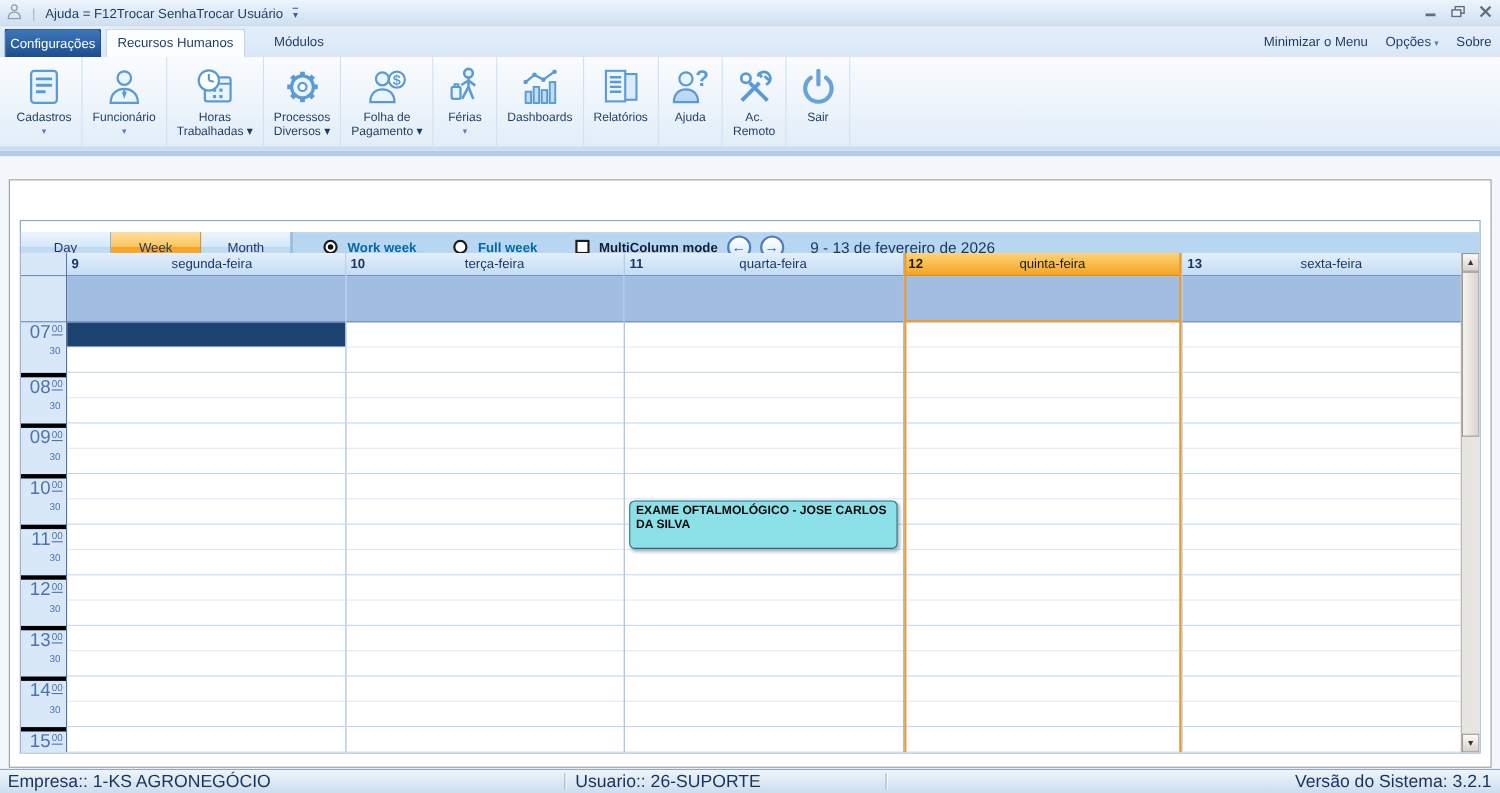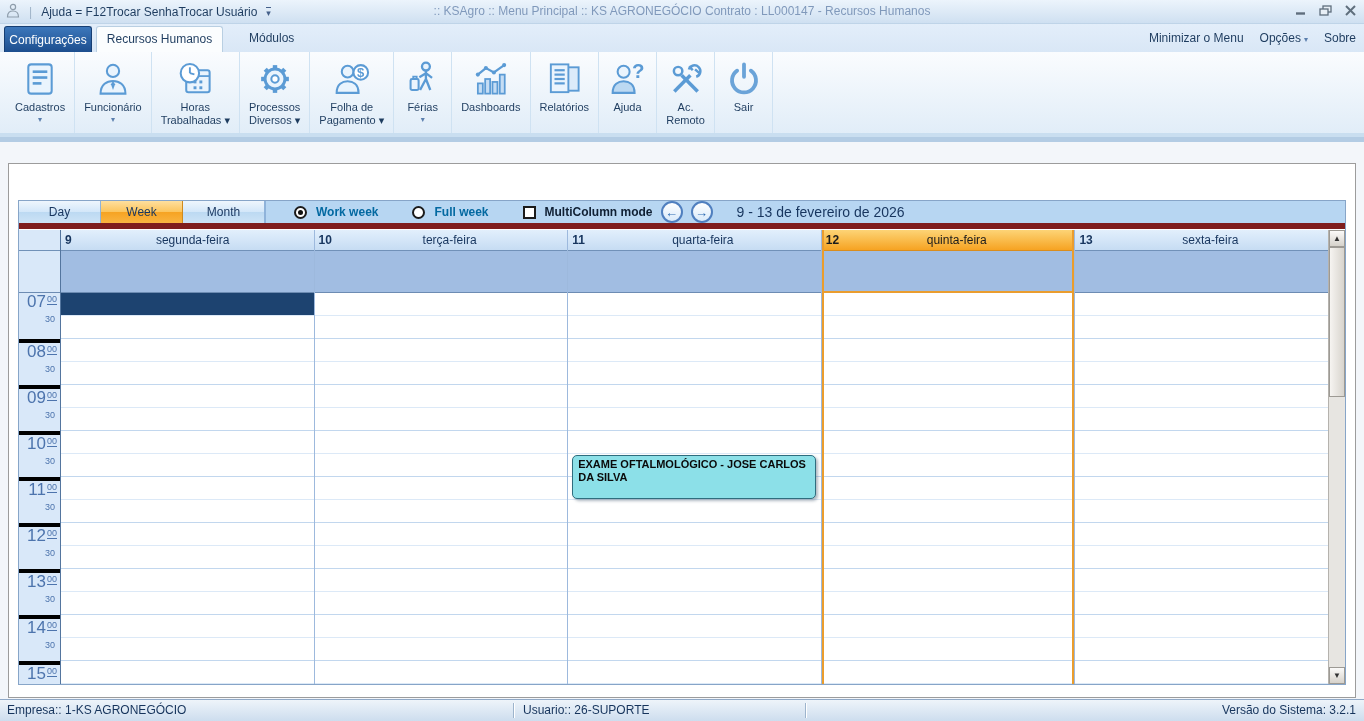--- a/index.html
+++ b/index.html
@@ -50,22 +50,22 @@
   .page-tabs { position:absolute; top:4px; left:8px; right:8px; height:23px; display:flex; }
   .ptab { flex:1; height:22px; display:flex; align-items:center; justify-content:center;
     background:linear-gradient(#ffffff,#ecece9); border:1px solid #a5a5a5; border-radius:3px 3px 0 0;
     font-size:12px; color:#3a3a3a; }
   .ptab.active { background:#fff; border-color:#8c8c8c; border-top:3px solid #f7a832; font-weight:bold; color:#111; }
   .ptab.active .t { outline:1px dotted #4a4a4a; padding:0 3px; }
 
   .scheduler { position:absolute; top:36px; left:9px; right:9px; bottom:12px; border:1px solid #87a5c8; background:#fff; }
 
   
-  .sch-toolbar { position:absolute; top:0; left:0; right:0; height:28px; background:#b7d6f2;
-    border-bottom:6px solid #7f1d1d; display:flex; align-items:center; }
+  .sch-toolbar { position:absolute; top:10px; left:0; right:0; height:28px; background:#b7d6f2;
+    border-bottom:1px solid #7f1d1d; display:flex; align-items:center; }
   #view-buttons { display:flex; height:100%; }
   .viewbtn { width:82px; display:flex; align-items:center; justify-content:center; font-size:12px; color:#17355e;
     background:linear-gradient(#eef6fd 0%,#d3e7f9 49%,#bcd9f2 50%,#cde3f6 100%); border-right:1px solid #8fb3da; }
   .viewbtn.active { background:linear-gradient(#fedf9e 0%,#fbc55e 49%,#f6a322 50%,#f9b441 100%);
     border-right:1px solid #cf8a1e; }
   .tsep { width:1px; height:100%; background:#8fb3da; margin-right:28px; }
   .radio { display:flex; align-items:center; gap:9px; font-size:12px; font-weight:bold; color:#0369a1; margin-right:34px; }
   .rcirc { width:13px; height:13px; border:2px solid #1b1b1b; border-radius:50%; background:#fff; position:relative; }
   .rcirc.checked::after { content:""; position:absolute; inset:2px; border-radius:50%; background:#111; }
   .cbx-wrap { display:flex; align-items:center; gap:9px; font-size:12px; font-weight:bold; color:#0f1f33; }
@@ -109,21 +109,21 @@
     box-shadow:2px 2px 3px rgba(80,100,120,.45); }
 
   .vscroll { width:17px; flex:none; background:#e7e5e1; border-left:1px solid #b5b2ad; display:flex; flex-direction:column; }
   .sbtn { height:17px; flex:none; background:linear-gradient(#fbfaf9,#d6d2cb); border:1px solid #9d9a94;
     display:flex; align-items:center; justify-content:center; font-size:8px; color:#333; }
   .sthumb { height:150px; flex:none; background:linear-gradient(90deg,#f6f4f1,#d8d4cd); border:1px solid #9d9a94; }
   .sfill { flex:1; }
 
   
   .statusbar { position:absolute; bottom:0; left:0; right:0; height:22px;
-    background:linear-gradient(#eef4fa,#cdddee); border-top:1px solid #8fa8c6; font-size:12px; color:#16345c; }
+    background:linear-gradient(#eef4fa,#cdddee); border-top:1px solid #8fa8c6; font-size:16px; color:#16345c; }
   .statusbar .txt { position:absolute; top:0; line-height:21px; white-space:nowrap; }
   .sdiv { position:absolute; top:3px; bottom:3px; width:1px; background:#9db4cc; box-shadow:1px 0 0 #fff; }
 </style>
 </head>
 <body>
 
 <div class="titlebar">
   <div class="qat">
     <span>
       <svg width="14" height="15" viewBox="0 0 14 15" fill="none" stroke="#8e9dab" stroke-width="1.2">
@@ -132,21 +132,20 @@
       </svg>
     </span>
     <span class="sep">|</span>
     <span id="qat-items" style="display: flex; gap: 0;">
         <span>Ajuda = F12</span>
         <span>Trocar Senha</span>
         <span>Trocar Usuário</span>
       </span>
     <span class="qat-arrow">▾</span>
   </div>
-  <div class="win-title">:: KSAgro :: Menu Principal :: KS AGRONEGÓCIO Contrato : LL000147 - Recursos Humanos</div>
   <div class="win-controls">
     <span class="winbtn">
       <svg width="13" height="11" viewBox="0 0 13 11">
           <line x1="2" y1="8.5" x2="11" y2="8.5" stroke="#5f6e7d" stroke-width="2.4"></line>
         </svg>
     </span>
     <span class="winbtn">
       <svg width="13" height="11" viewBox="0 0 13 11" fill="#e8eff6" stroke="#5f6e7d" stroke-width="1.3">
         <rect x="4" y="1" width="8" height="6"></rect>
           <rect x="1" y="4" width="8" height="6"></rect>

